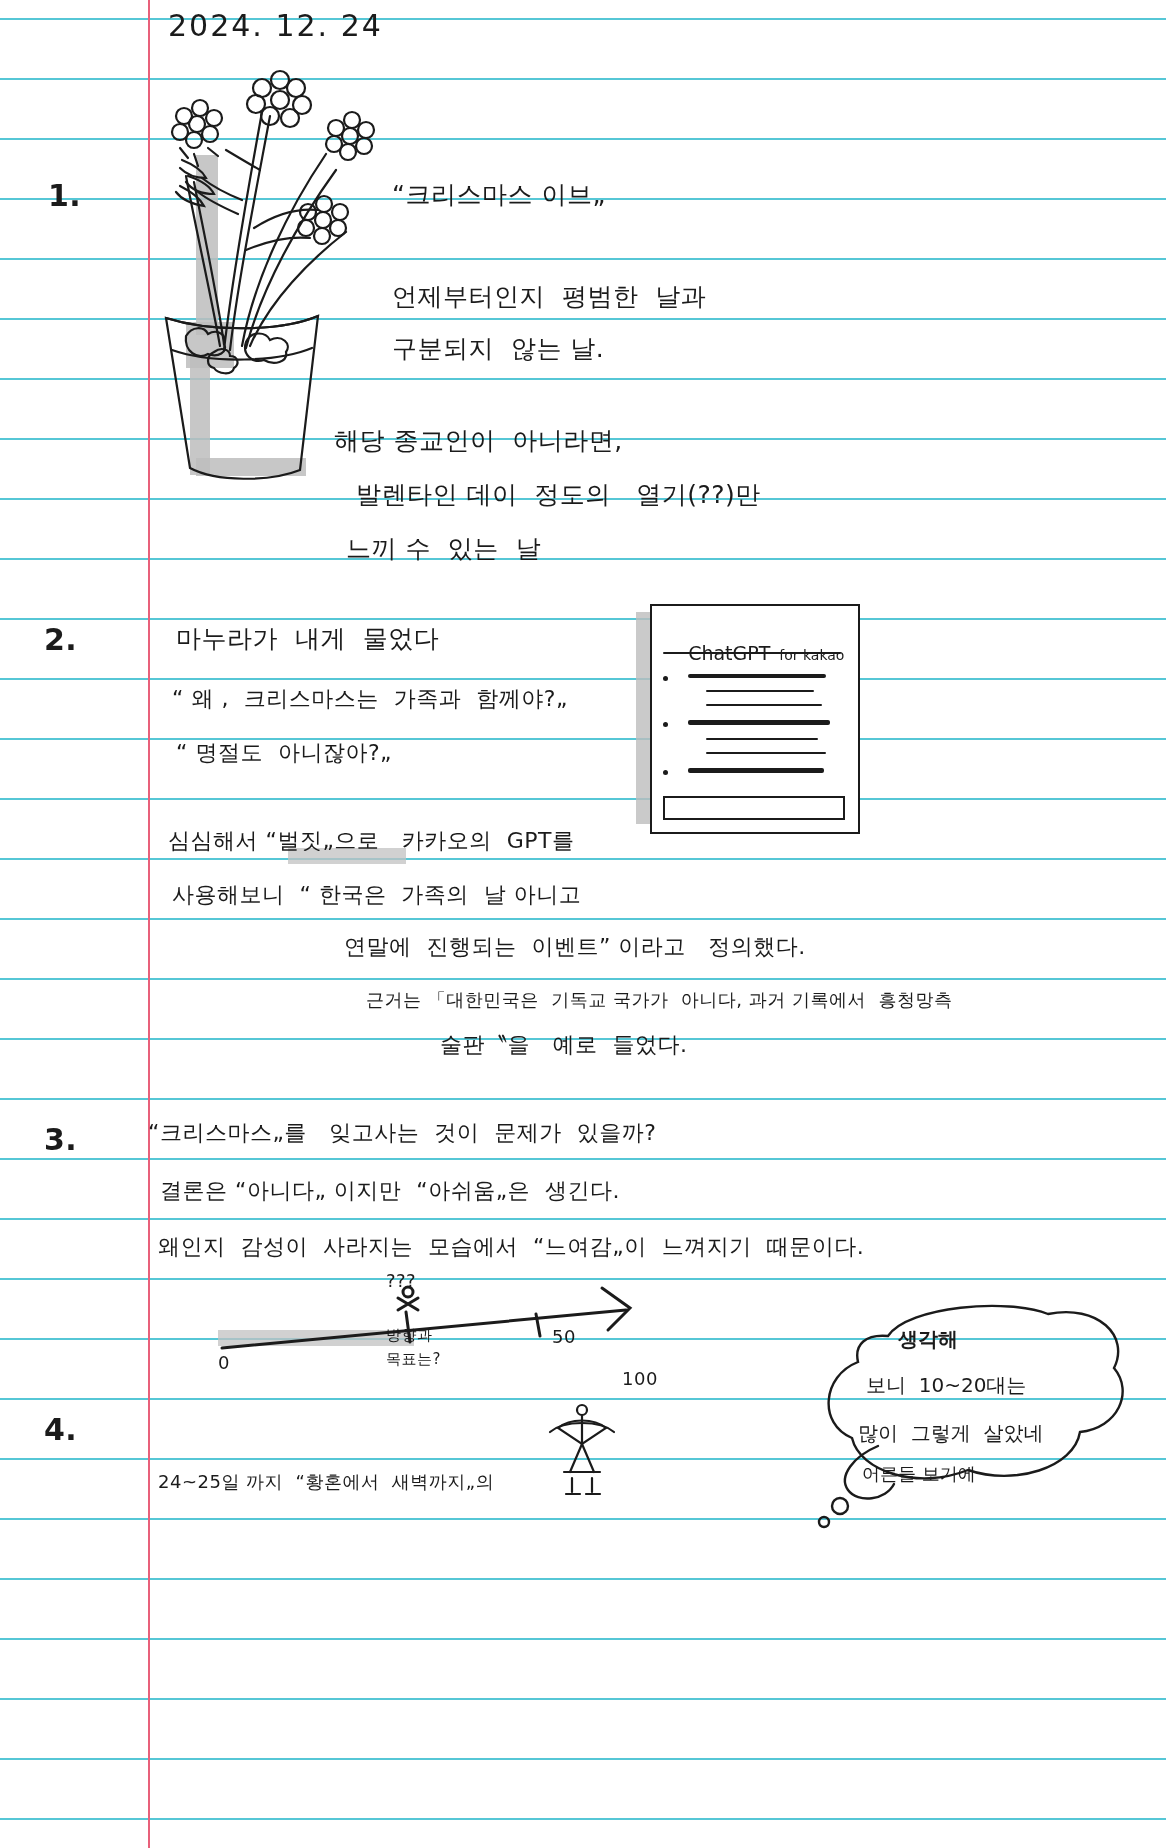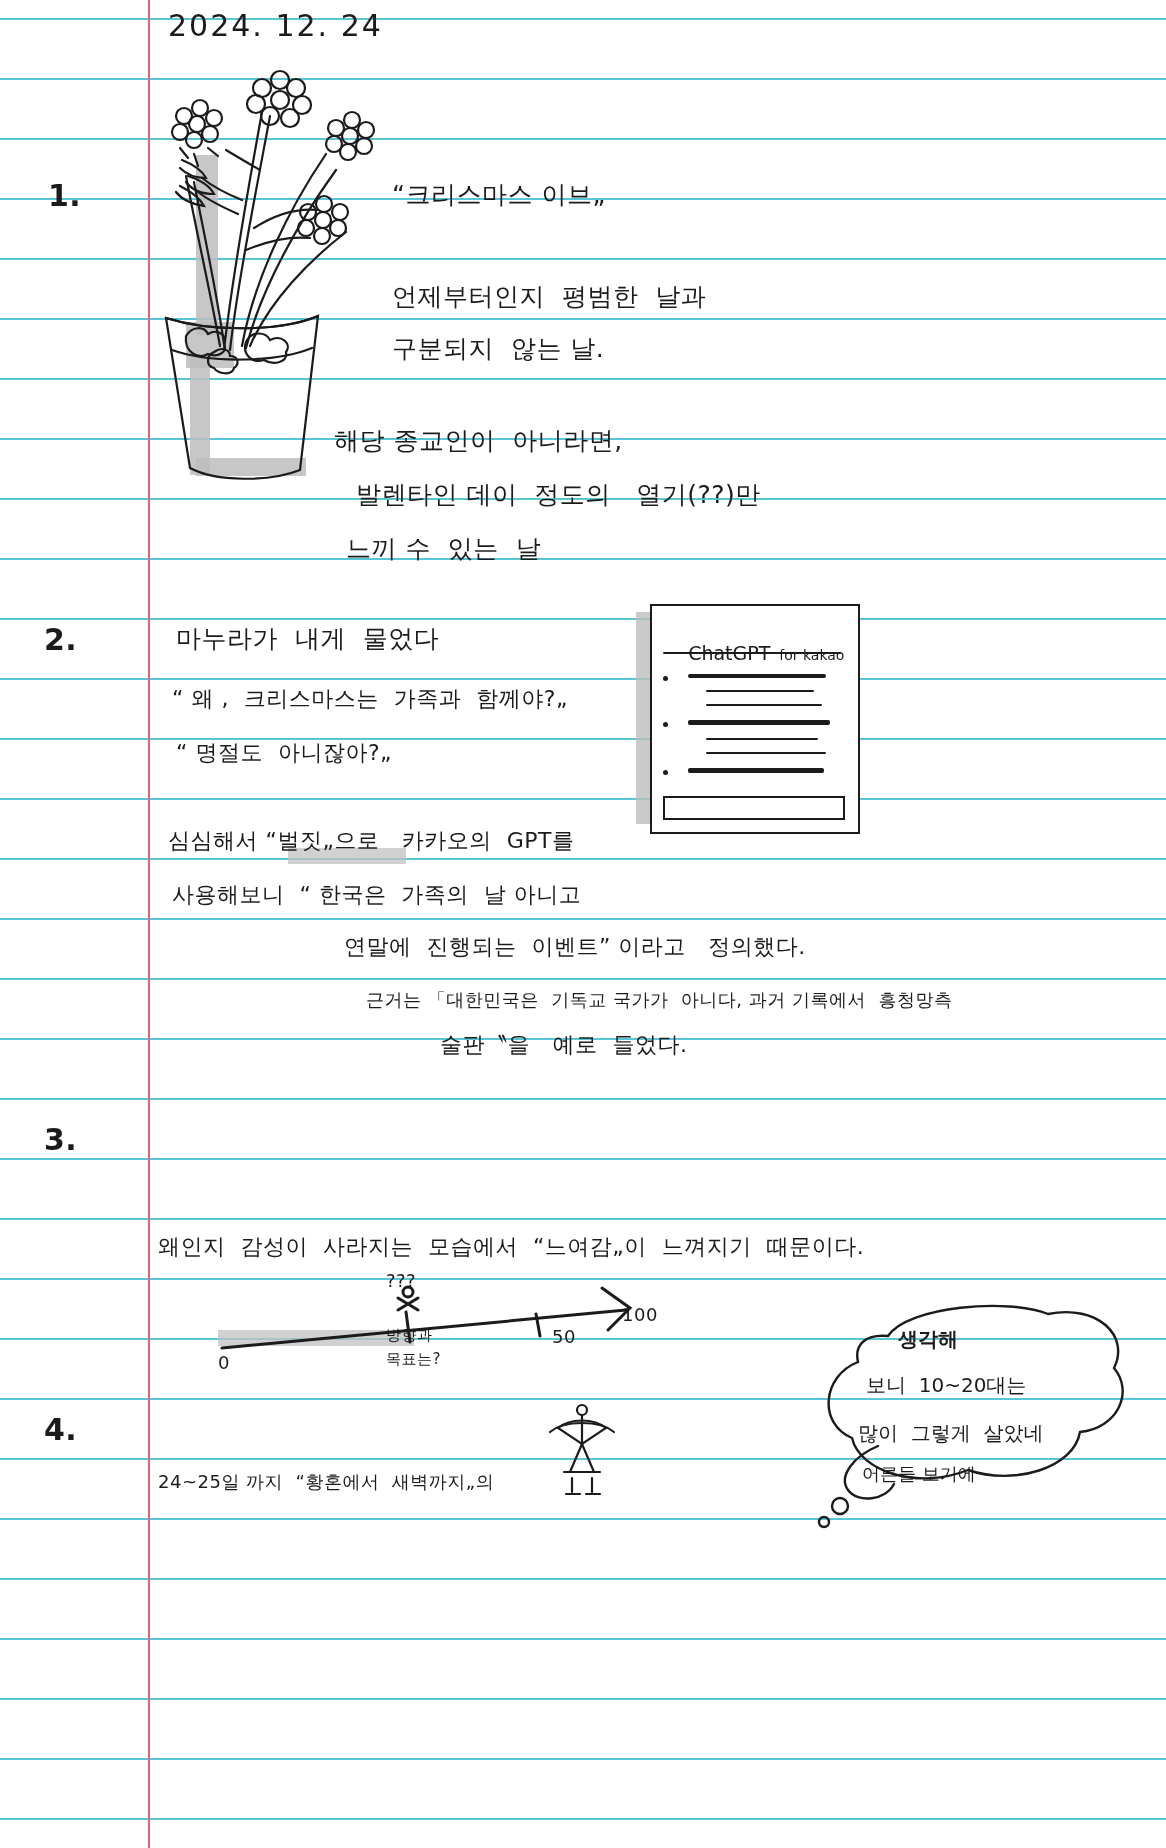--- a/index.html
+++ b/index.html
@@ -257,40 +257,42 @@
   <div class="card-line" style="top:720px; left:688px; width:142px; height:5px;"></div>
   <div class="card-line" style="top:738px; left:706px; width:112px; height:2px;"></div>
   <div class="card-line" style="top:752px; left:706px; width:120px; height:2px;"></div>
 
   <div class="card-dot" style="top:770px; left:663px;"></div>
   <div class="card-line" style="top:768px; left:688px; width:136px; height:5px;"></div>
 
   <div class="card-box" style="top:796px; left:663px; width:178px; height:20px;"></div>
 
   <div class="hw num" style="top:1122px; left:44px;">3.</div>
+  <div class="hw t-md" style="top:1118px; left:148px;">“크리스마스„를   잊고사는  것이  문제가  있을까?</div>
+  <div class="hw t-md" style="top:1176px; left:160px;">결론은 “아니다„ 이지만  “아쉬움„은  생긴다.</div>
   <div class="hw t-md" style="top:1232px; left:158px;">왜인지  감성이  사라지는  모습에서  “느여감„이  느껴지기  때문이다.</div>
 
   <div class="hl" style="top:1330px; left:218px; width:196px; height:16px;"></div>
   <svg style="position:absolute; top:1270px; left:210px;" width="460" height="120" viewBox="0 0 460 120">
     <g fill="none" stroke="#1b1b1b" stroke-width="3" stroke-linecap="round">
       <path d="M12 78 L 416 40"></path>
       <path d="M392 18 L 420 38 L 398 60"></path>
       <path d="M196 42 L 200 72"></path>
       <path d="M326 44 L 330 66"></path>
 
       <path d="M188 40 L 208 28 M188 28 L 208 40"></path>
       <circle cx="198" cy="22" r="5"></circle>
     </g>
   </svg>
   <div class="hw t-sm" style="top:1270px; left:386px;">???</div>
   <div class="hw t-xs" style="top:1326px; left:386px;">방향과</div>
   <div class="hw t-xs" style="top:1350px; left:386px;">목표는?</div>
   <div class="hw t-sm" style="top:1352px; left:218px;">0</div>
   <div class="hw t-sm" style="top:1326px; left:528px;margin-left:24px;">50</div>
-  <div class="hw t-sm" style="top:1304px; left:622px;">100</div>
+  <div class="hw t-sm" style="top:1368px; left:622px;">100</div>
 
   <div class="hw num" style="top:1412px; left:44px;">4.</div>
   <div class="hw t-sm" style="top:1470px; left:158px;">24~25일 까지  “황혼에서  새벽까지„의</div>
 
   <svg style="position:absolute; top:1398px; left:528px;" width="110" height="110" viewBox="0 0 110 110">
     <g fill="none" stroke="#1b1b1b" stroke-width="2.2" stroke-linecap="round">
       <circle cx="54" cy="12" r="5"></circle>
       <path d="M54 17 L 54 46"></path>
       <path d="M30 30 C 42 20, 66 20, 78 30 L 54 46 Z"></path>
       <path d="M22 34 C 36 22, 72 22, 86 34"></path>

